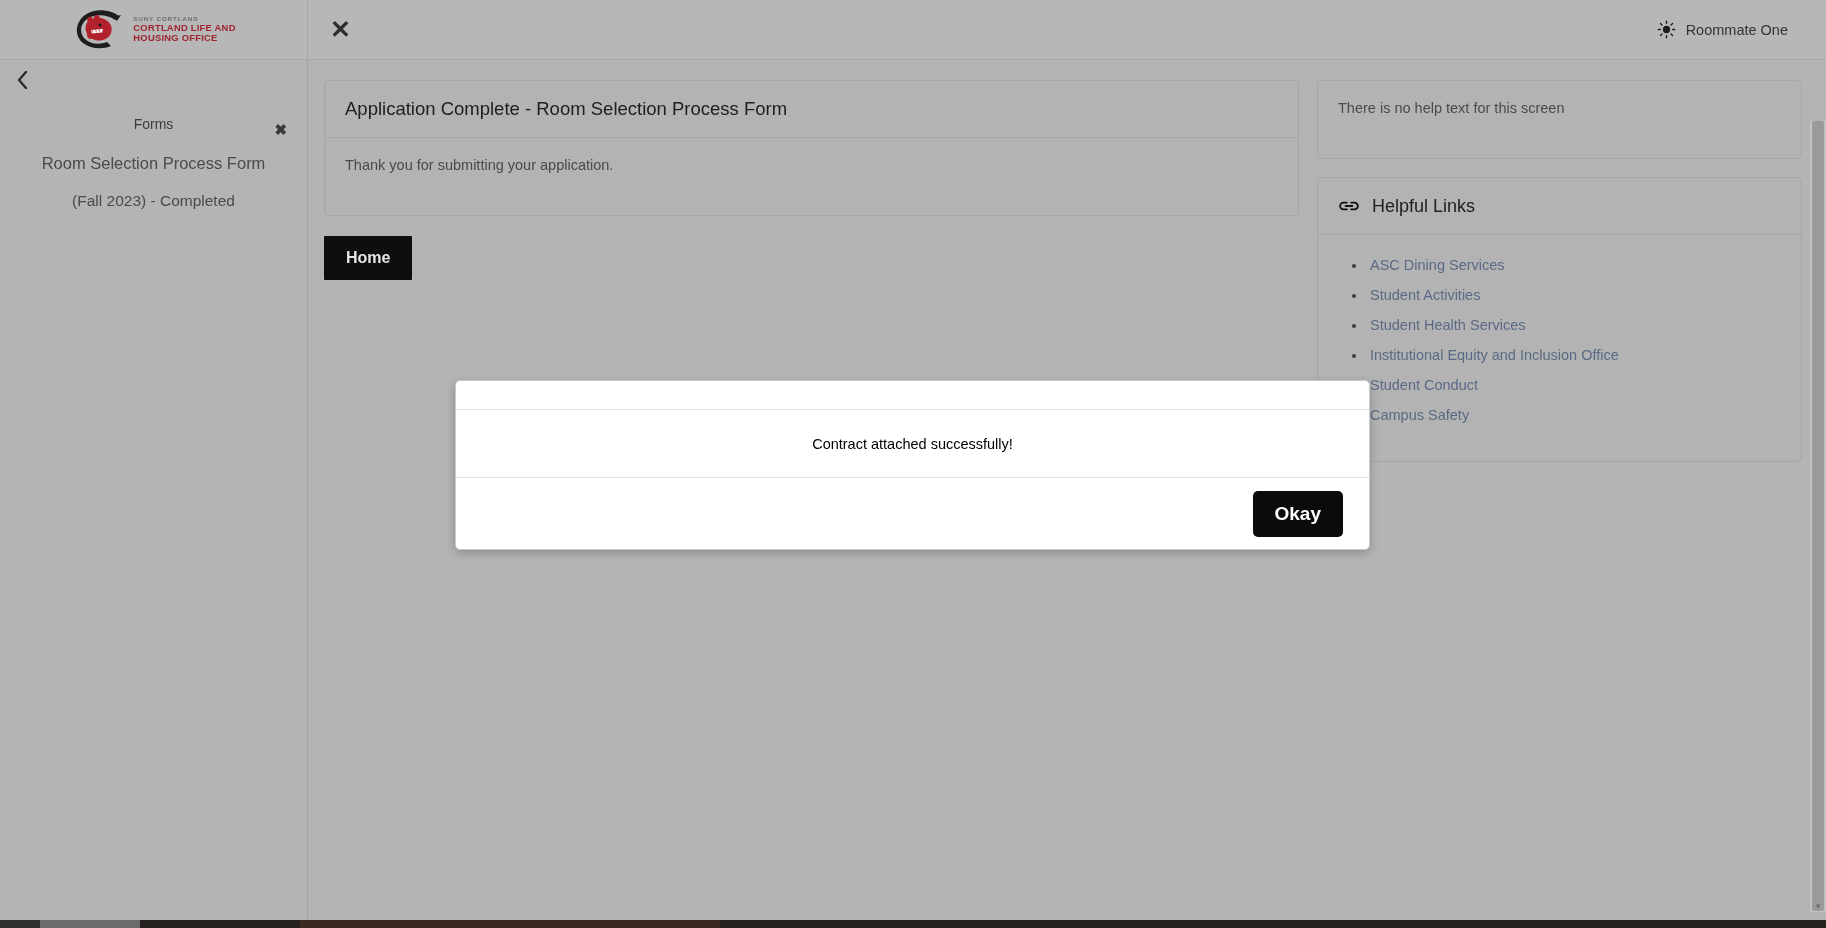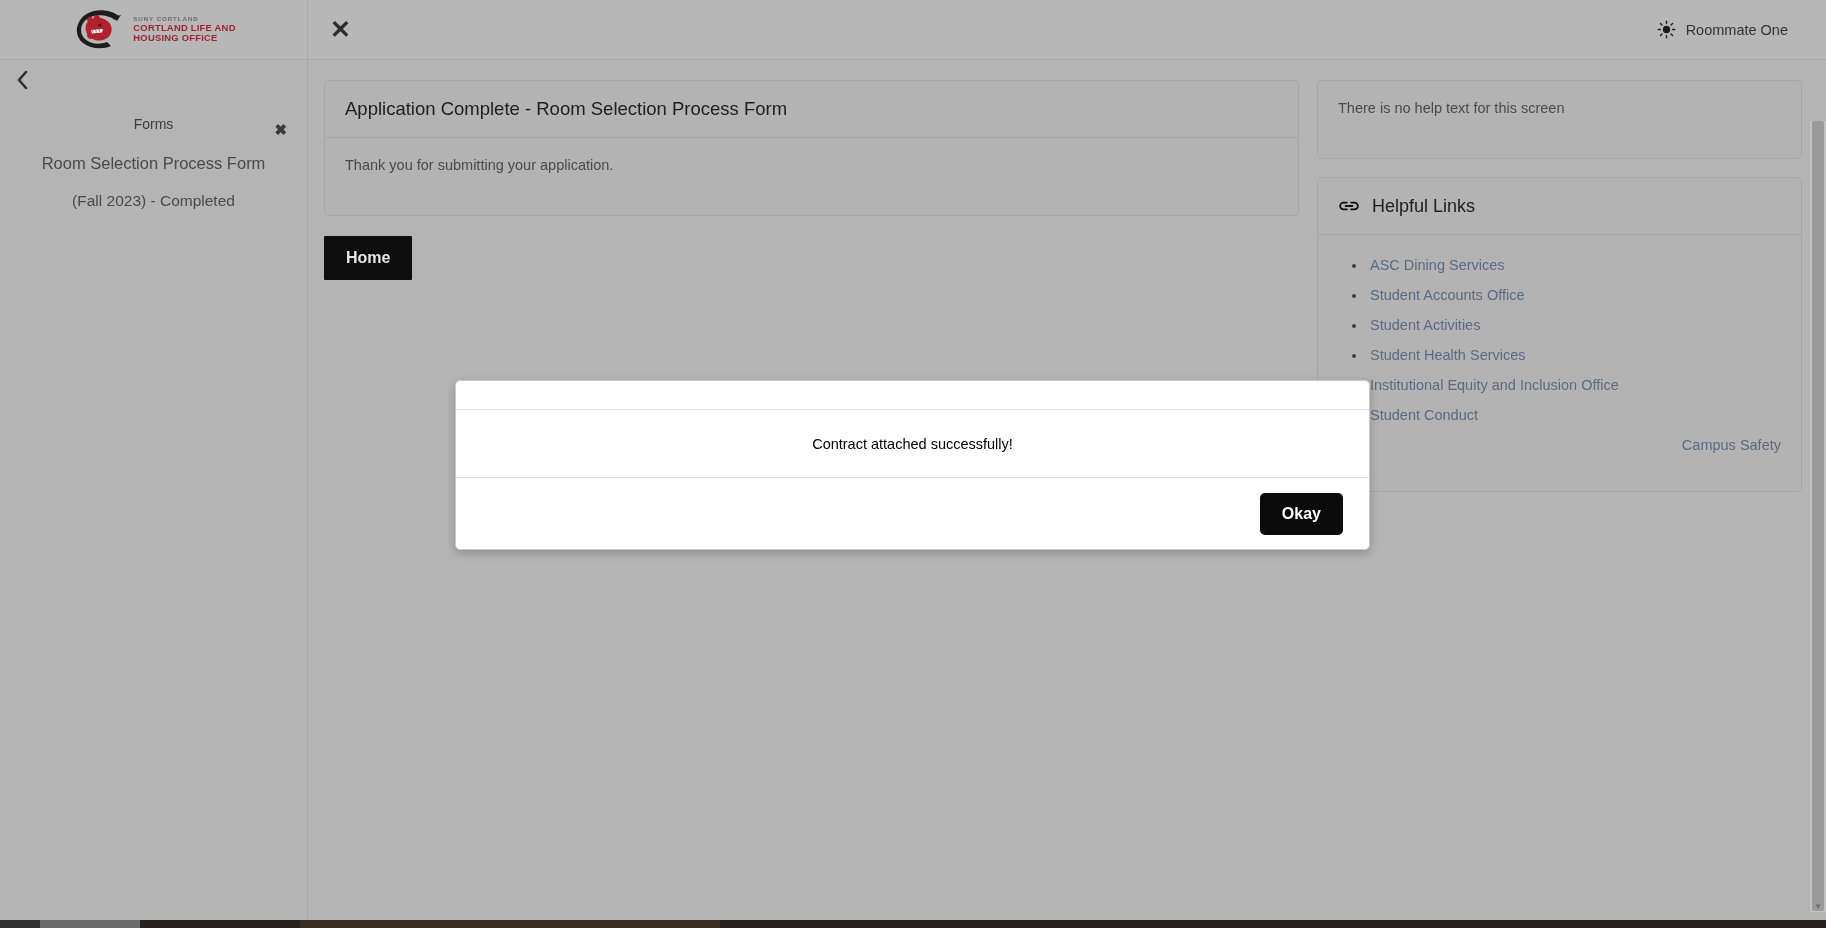--- a/index.html
+++ b/index.html
@@ -141,21 +141,21 @@
   .info-icon { width: 20px; height: 20px; display: block; }
   .link-icon { width: 22px; height: 22px; display: block; }
 
   .link-list { list-style: none; }
   .link-list li {
     position: relative;
     padding-left: 32px;
     margin-bottom: 14px;
     font-size: 14.5px;
   }
-  .link-list li:last-child { margin-bottom: 12px; text-align: right; }
+  .link-list li:last-child { margin-bottom: 12px; }
   .link-list li::before {
     content: "";
     position: absolute; left: 14px; top: 7px;
     width: 4px; height: 4px; border-radius: 50%;
     background: #3e3e3e;
   }
   .link-list a {
     color: #5a6a85;
     text-decoration: none;
     cursor: pointer;
@@ -206,21 +206,21 @@
   .modal-msg { font-size: 14.5px; color: #000000; }
   .modal-foot {
     height: 71px; flex: 0 0 71px;
     display: flex; align-items: center; justify-content: flex-end;
     padding-right: 26px;
   }
   .btn-okay {
     background: #0b0b0b; color: #fff;
     border: none; border-radius: 5px;
     font-family: "Liberation Sans", sans-serif;
-    font-size: 16px; font-weight: bold;
+    font-size: 19px; font-weight: bold;
     padding: 12px 22px;
     cursor: pointer;
   }
 
   
   .taskbar {
     position: absolute; left: 0; right: 0; bottom: 0;
     height: 8px;
     background: #26211e;
   }
@@ -319,21 +319,20 @@
                 <path d="M10.5 9 L6.5 9 A4 4 0 0 0 6.5 17 L10.5 17"></path>
                 <path d="M15.5 9 L19.5 9 A4 4 0 0 1 19.5 17 L15.5 17"></path>
                 <line x1="9" y1="13" x2="17" y2="13"></line>
               </g>
             </svg>
             <span class="card-head-title sm">Helpful Links</span>
           </div>
           <div class="card-body links">
             <ul class="link-list">
               <li><a>ASC Dining Services</a></li>
-              <li><a>Student Accounts Office</a></li>
               <li><a>Student Activities</a></li>
               <li><a>Student Health Services</a></li>
               <li><a>Institutional Equity and Inclusion Office</a></li>
               <li><a>Student Conduct</a></li>
               <li><a>Campus Safety</a></li>
             </ul>
           </div>
         </div>
 
       </div>

